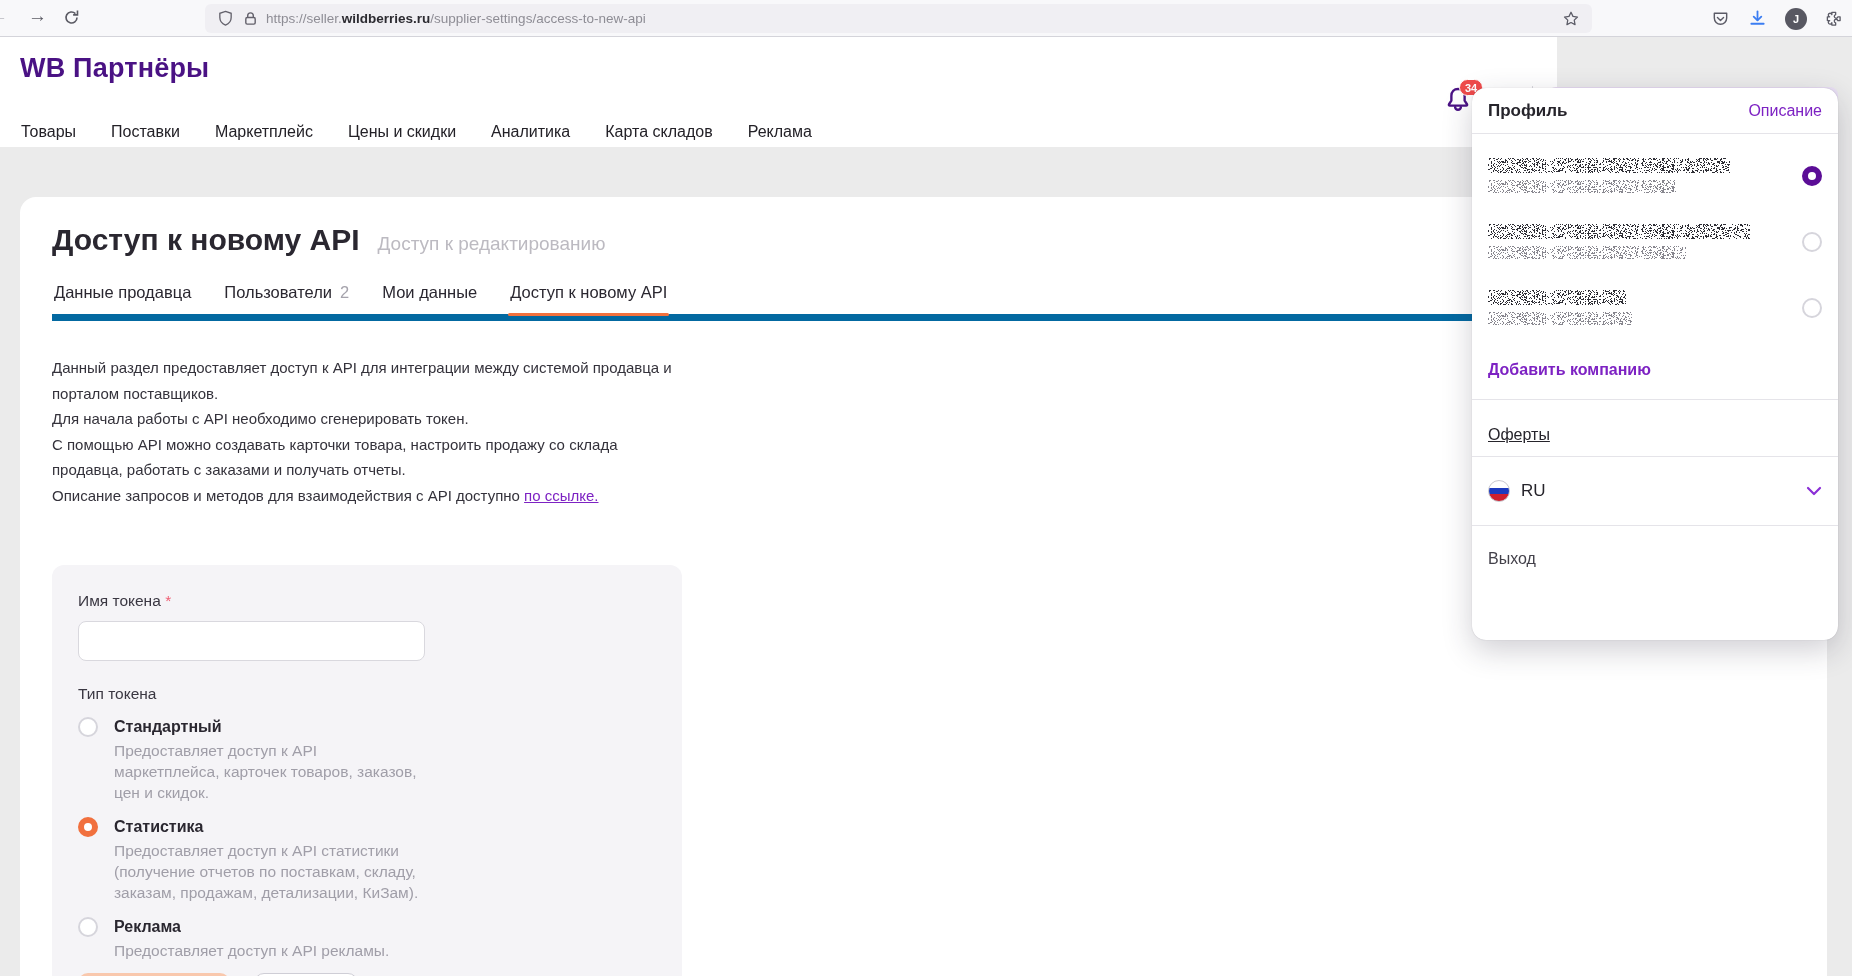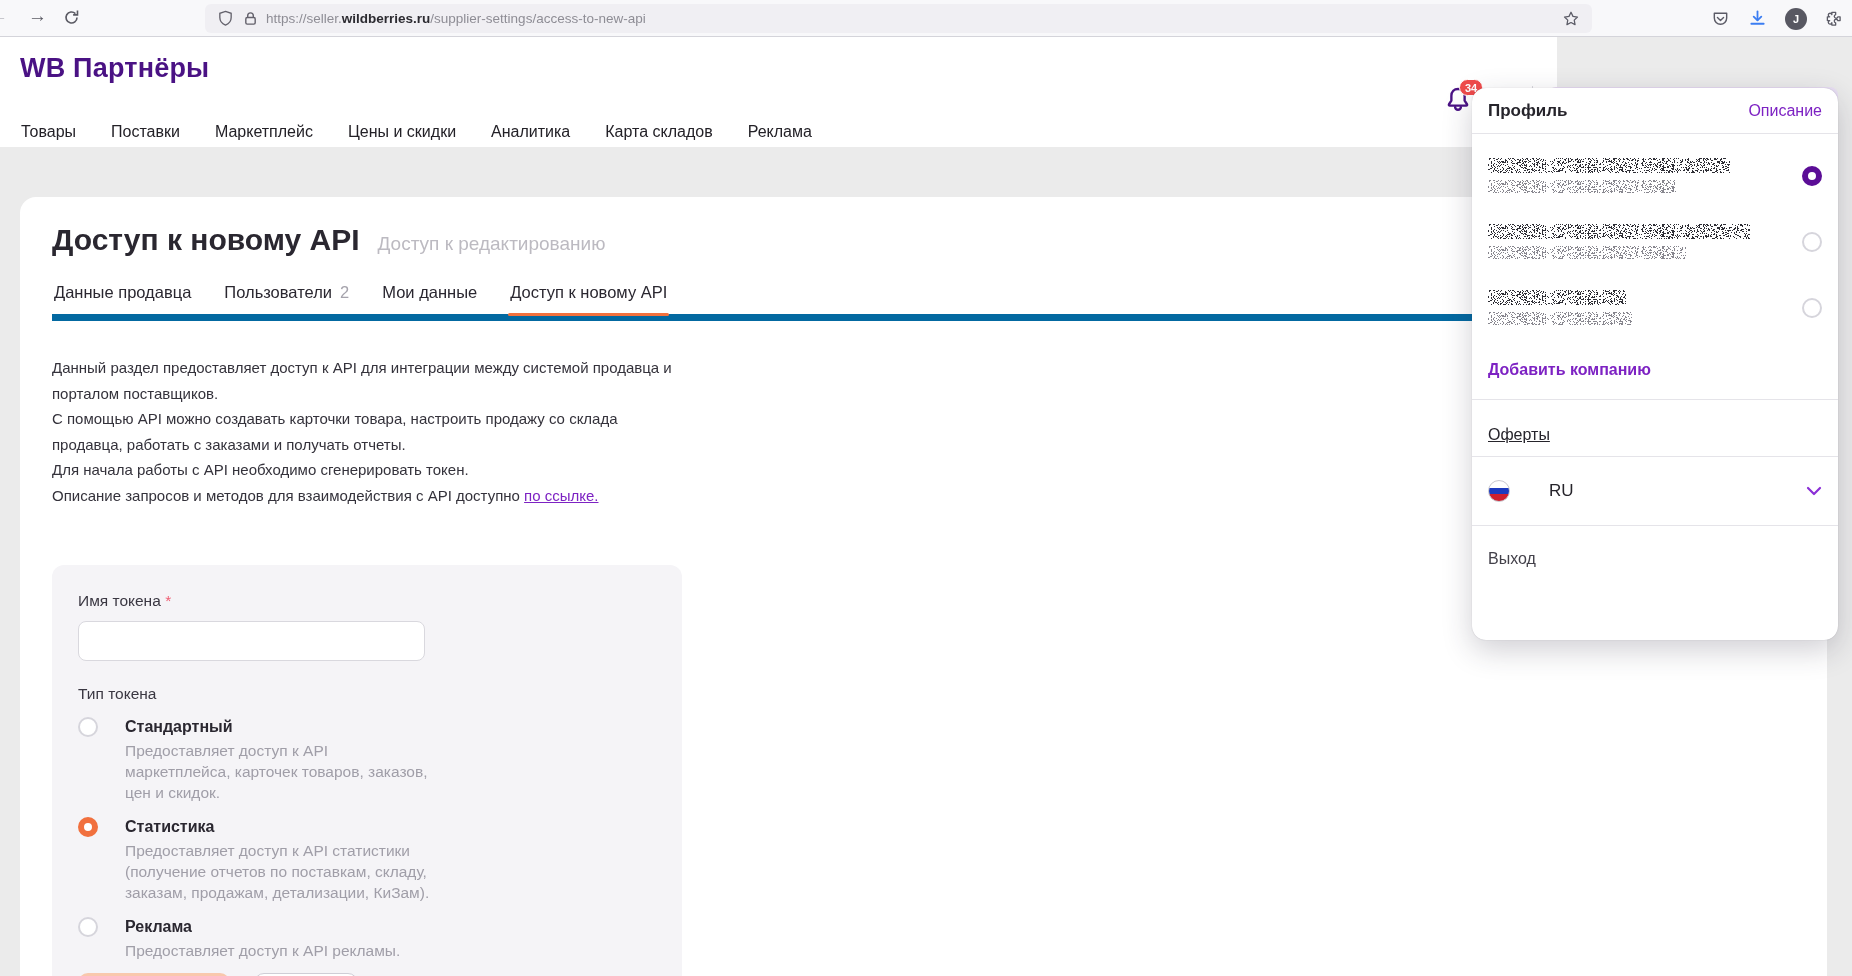--- a/index.html
+++ b/index.html
@@ -55,21 +55,21 @@
   .form-card { position:absolute; left:32px; top:368px; width:630px; height:560px;
     background:#f5f4f7; border-radius:12px; padding:27px 26px; }
   .field-label { font-size:15.5px; color:#3a3742; }
   .req { color:#ef5e73; }
   .token-input { margin-top:11px; width:347px; height:40px; background:#fff;
     border:1px solid #d9d8de; border-radius:8px; outline:none; padding:0 12px; font-size:16px; display:block; }
   .type-label { margin-top:24px; font-size:15.5px; color:#3a3742; }
   .option { display:flex; margin-top:13px; }
   .radio { width:20px; height:20px; border-radius:50%; background:#fff; border:2px solid #d6d5dc; flex:0 0 20px; margin-top:1px; }
   .radio.sel-orange { border:6px solid #f1703e; }
-  .option-body { margin-left:27px; }
+  .option-body { margin-left:16px; }
   .option-title { font-size:16px; font-weight:bold; color:#2a2730; line-height:22px; }
   .option-desc { font-size:15.5px; color:#a09ea8; line-height:21px; width:312px; margin-top:2px; }
   .buttons-row { display:flex; gap:24px; margin-top:12px; }
   .btn-primary { width:152px; height:48px; background:#f9c8ad; border:none; border-radius:10px; }
   .btn-secondary { width:104px; height:48px; background:#fff; border:1px solid #cfced6; border-radius:10px; }
 
   
   .profile-panel { position:absolute; left:1472px; top:88px; width:366px; height:552px; background:#fff;
     border-radius:14px; box-shadow:0 10px 30px rgba(40,35,60,.22), 0 0 1px rgba(40,35,60,.3); z-index:40; }
   .panel-header { height:46px; display:flex; align-items:center; justify-content:space-between;
@@ -80,21 +80,21 @@
   .company-row { display:flex; align-items:center; justify-content:space-between; cursor:pointer; }
   .company-row + .company-row { margin-top:31px; }
   .company-lines .spk { display:block; }
   .company-lines .l2 { margin-top:7px; }
   .radio.sel-purple { border:6px solid #5b0d96; }
   .add-company { margin-top:36px; font-size:16px; color:#7d22c3; font-weight:bold; cursor:pointer; }
   .panel-divider { border-top:1px solid #e5e4e9; margin:20px -16px 0; }
   .menu-item { font-size:16px; color:#26242b; cursor:pointer; }
   .mi-1 { padding:26px 0 12px;text-decoration:underline; }
   .mi-2 { padding:14px 0 20px; }
-  .lang-row { display:flex; align-items:center; padding:23px 0; cursor:pointer;gap:28px; }
+  .lang-row { display:flex; align-items:center; padding:23px 0; cursor:pointer; }
   .flag { width:22px; height:22px; border-radius:50%; border:1px solid #c9c8cf;
     background:linear-gradient(#fff 0 34%, #1d3bbf 34% 67%, #cf1f2e 67% 100%); }
   .lang-code { font-size:17px; color:#26242b; margin-left:11px; }
   .lang-chevron { margin-left:auto; }
   .logout { padding:24px 0 14px; font-size:16px; color:#43414a; cursor:pointer; }
 
   .spk { display:block; }
   svg { display:block; }
 </style>
 </head>
@@ -206,22 +206,22 @@
 
   <div class="tabs-row">
     <div class="tab"><span>Данные продавца</span></div>
     <div class="tab"><span>Пользователи</span><span class="count">2</span></div>
     <div class="tab"><span>Мои данные</span></div>
     <div class="tab active"><span>Доступ к новому API</span></div>
   </div>
 
   <div class="description">
     <div>Данный раздел предоставляет доступ к API для интеграции между системой продавца и порталом поставщиков.</div>
+    <div>Для начала работы с API необходимо сгенерировать токен.</div>
     <div>С помощью API можно создавать карточки товара, настроить продажу со склада продавца, работать с заказами и получать отчеты.</div>
-    <div>Для начала работы с API необходимо сгенерировать токен.</div>
     <div><span>Описание запросов и методов для взаимодействия с API доступно</span> <a href="#">по ссылке.</a></div>
   </div>
 
   <div class="form-card">
     <div class="field-label"><span>Имя токена</span> <span class="req">*</span></div>
     <input class="token-input" type="text" style="">
 
     <div class="type-label">Тип токена</div>
 
     <div class="option">

